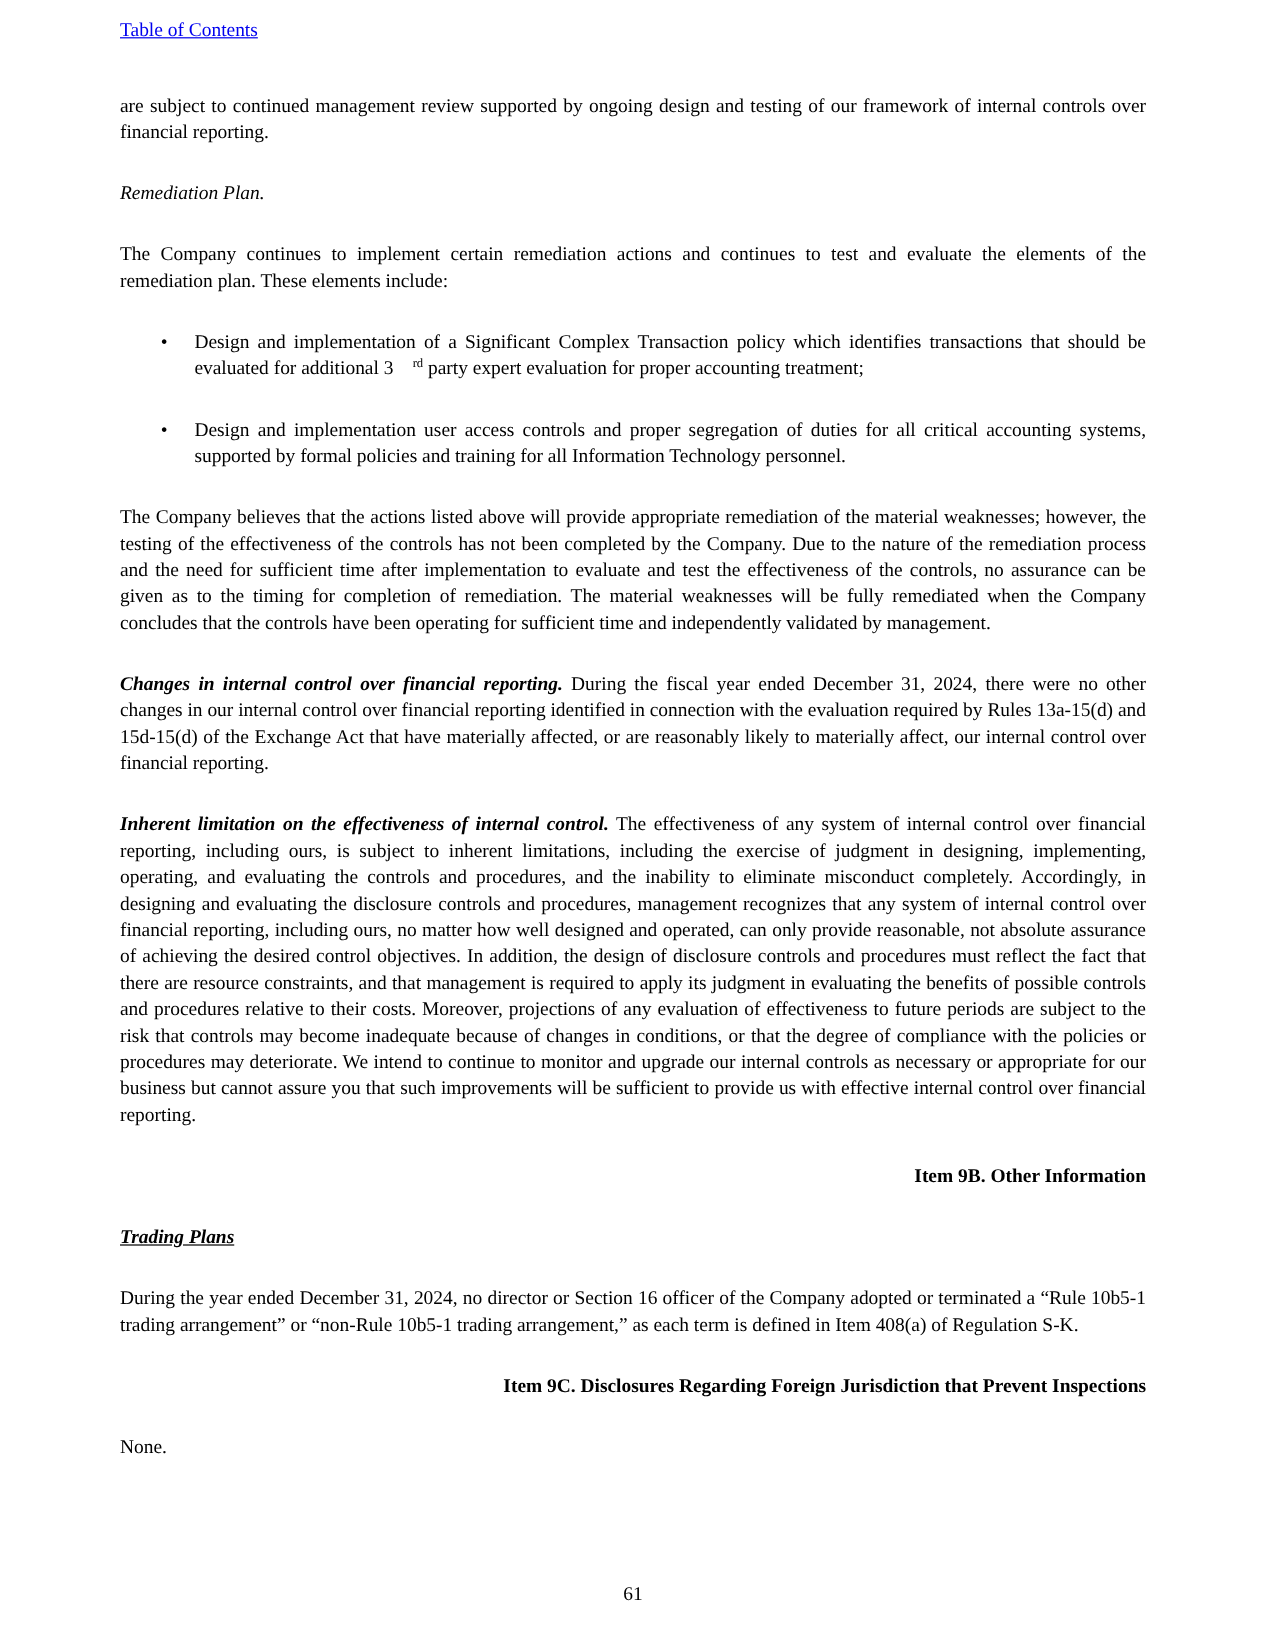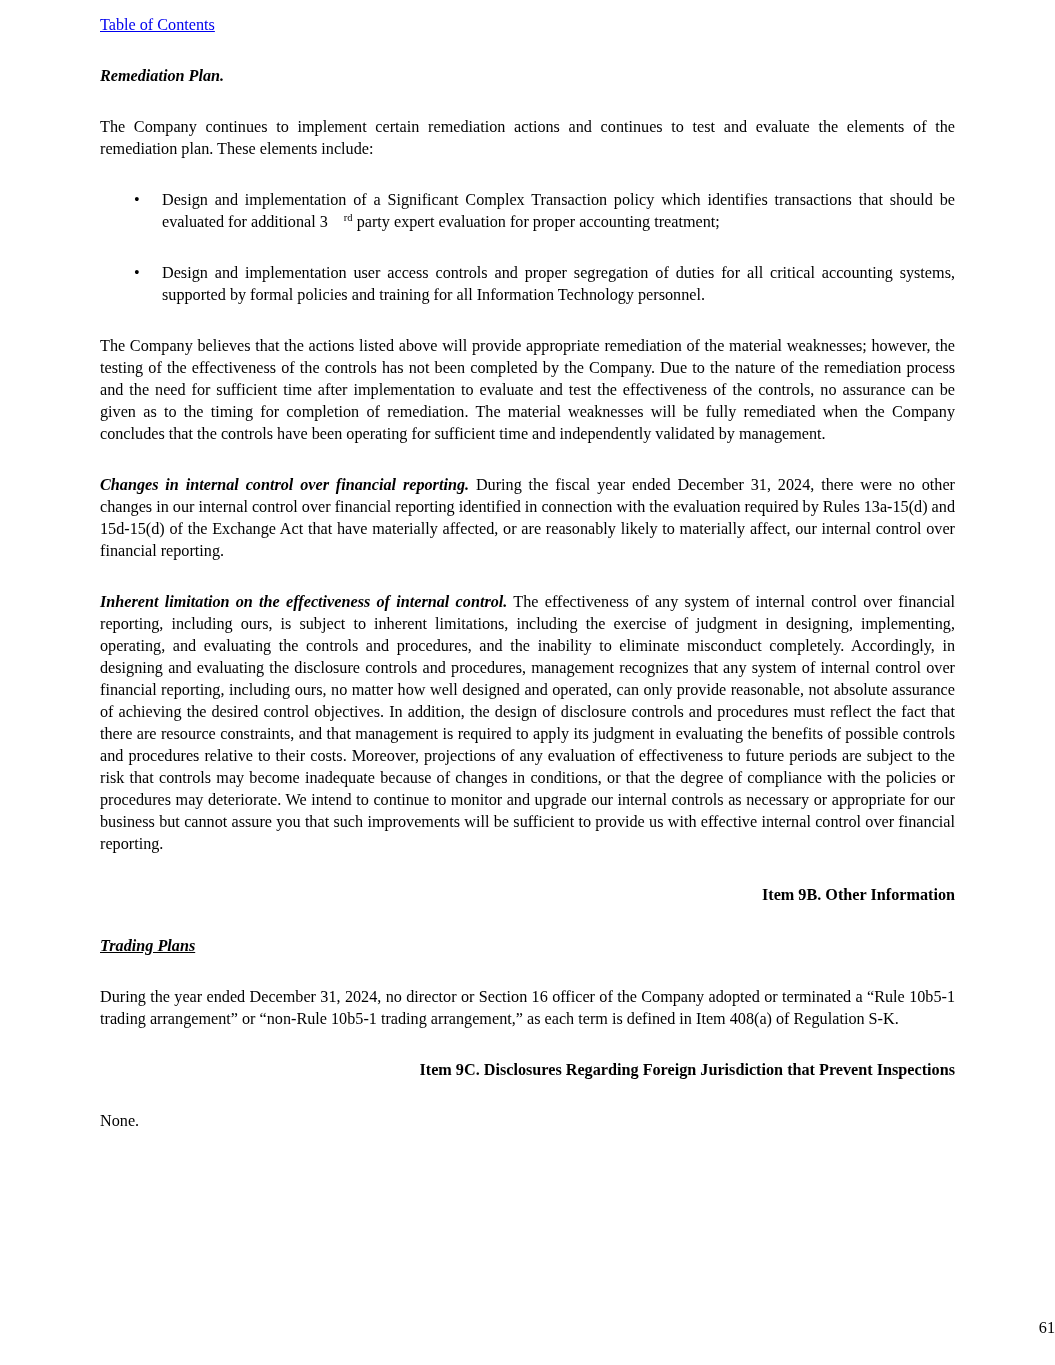--- a/index.html
+++ b/index.html
@@ -20,21 +20,21 @@
   .toc-link {
     color: #0000EE;
     text-decoration: underline;
     cursor: pointer;
   }
   p, .block { margin: 0; }
   .mt { margin-top: 29px; }
   .mt-lg { margin-top: 41px; }
   .just { text-align: justify; }
   .lead-bi { font-weight: bold; font-style: italic; }
-  .h-bi { font-weight: bold; font-style: italic; }
+  .h-bi { font-weight: normal; font-style: italic; }
   .h-b { font-weight: bold; text-align: right; }
   .h-biu { font-weight: bold; font-style: italic; text-decoration: underline; }
   .bullet {
     display: flex;
     margin-top: 29px;
   }
   .bullet-glyph {
     flex: 0 0 62px;
     padding-left: 34px;
   }
@@ -46,32 +46,33 @@
     font-size: 10.5px;
     line-height: 0;
     vertical-align: super;
     margin-left: 16px;
   }
   .footer {
     position: absolute;
     top: 1317px;
     left: 0;
     width: 100%;
-    text-align: right;
+    text-align: center;
   }
 </style>
 </head>
 <body>
 
 <div class="page">
 
   <div class="block">
     <a class="toc-link">Table of Contents</a>
   </div>
 
+  <p class="mt-lg just">are subject to continued management review supported by ongoing design and testing of our framework of internal controls over financial reporting.</p>
 
   <p class="mt h-bi">Remediation Plan.</p>
 
   <p class="mt just">The Company continues to implement certain remediation actions and continues to test and evaluate the elements of the remediation plan. These elements include:</p>
 
   <div class="bullet">
     <span class="bullet-glyph">•</span>
     <div class="bullet-text"><span>Design and implementation of a Significant Complex Transaction policy which identifies transactions that should be evaluated for additional 3</span><sup>rd</sup><span> party expert evaluation for proper accounting treatment;</span></div>
   </div>
 

